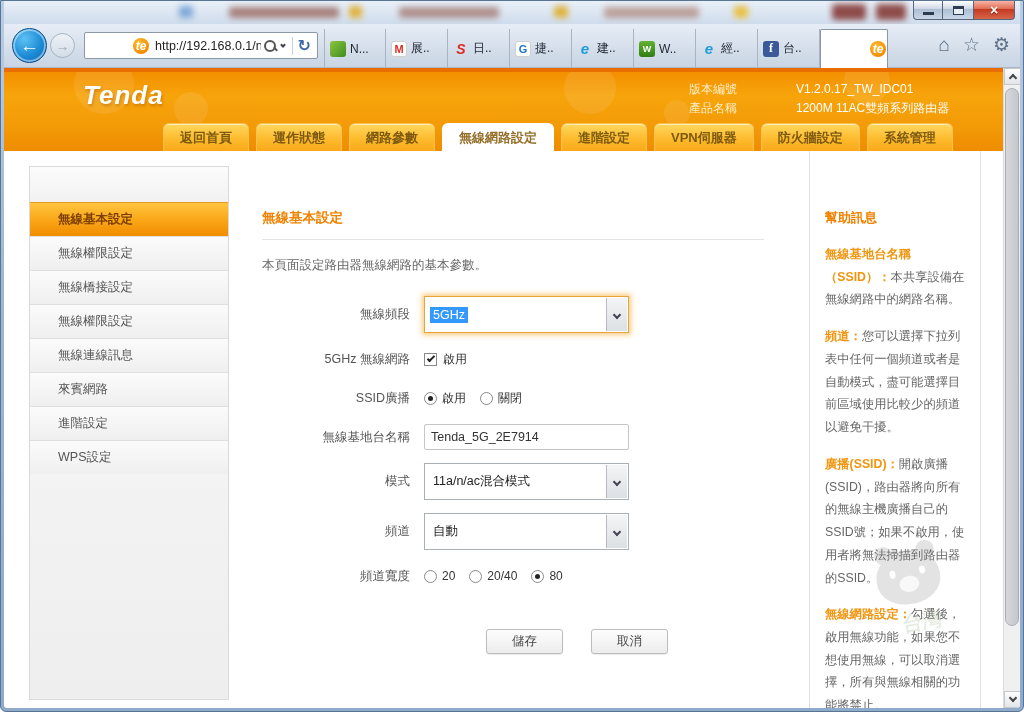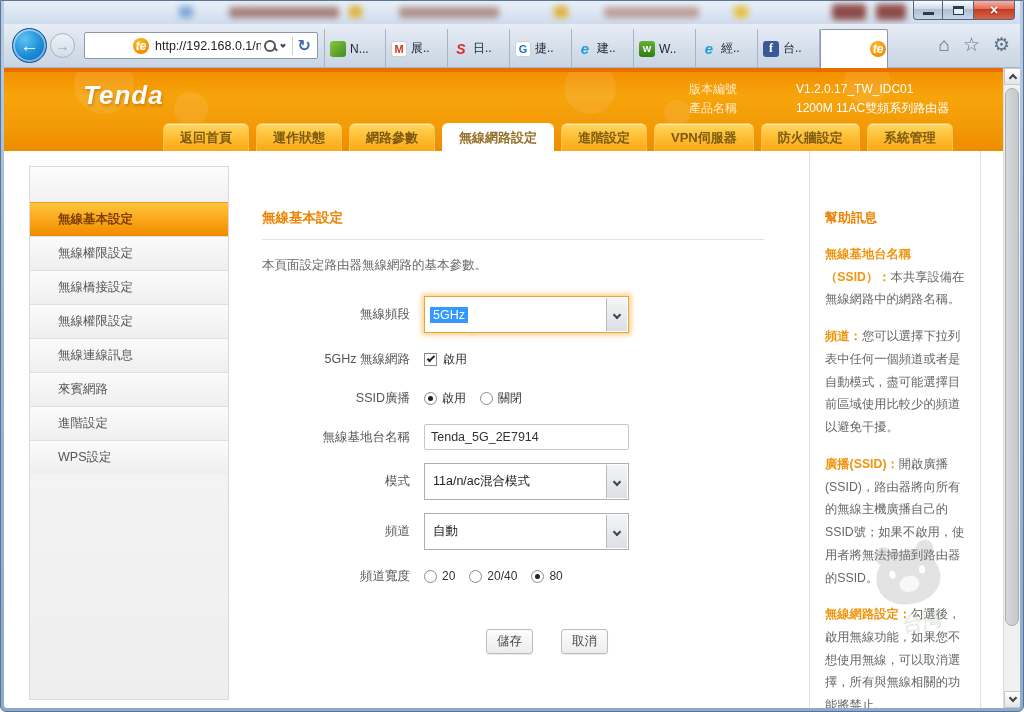--- a/index.html
+++ b/index.html
@@ -126,21 +126,21 @@
   .textinput { width:205px; height:26px; border:1px solid #c6c6c6; border-radius:2px; font-size:12.5px; color:#333;
     padding:0 6px; font-family:"Liberation Sans","DejaVu Sans",sans-serif; background:#fff; }
 
   .cbox { width:13px; height:13px; background:#fff; border:1px solid #8a8a8a; position:relative; margin-right:6px; cursor:pointer; flex:0 0 13px; }
   .cbox .checkmark { position:absolute; left:2px; top:2px; width:8px; height:4px; border-left:2px solid #222; border-bottom:2px solid #222; transform:rotate(-45deg); }
   .radio { width:13px; height:13px; border:1px solid #8a8a8a; border-radius:50%; background:#fff; position:relative; margin-right:5px; cursor:pointer; flex:0 0 13px; }
   .radio.checked::after { content:""; position:absolute; left:3px; top:3px; width:5px; height:5px; border-radius:50%; background:#222; }
   .opt { display:flex; align-items:center; margin-right:14px; font-size:12px; color:#333; }
 
   .btn-row { margin-top:40px; padding-left:224px; display:flex; gap:28px; }
-  .btn { min-width:46px; height:25px; padding:0 10px; background:linear-gradient(180deg,#fdfdfd,#ececec);
+  .btn { min-width:46px; height:25px; padding:0 25px; background:linear-gradient(180deg,#fdfdfd,#ececec);
     border:1px solid #bcbcbc; border-radius:3px; font-size:12.5px; color:#444; cursor:pointer;
     font-family:"Liberation Sans","DejaVu Sans",sans-serif; box-shadow:0 1px 1px rgba(0,0,0,.08); }
 
   .help { position:absolute; right:22px; top:0; width:172px; bottom:0; border-left:1px solid #e0e0e0; border-right:1px solid #e0e0e0;
     padding:58px 8px 0 15px; }
   .help-title { color:#ef8200; font-size:13px; font-weight:bold; margin-bottom:16px; }
   .help p { font-size:12.3px; color:#666; line-height:1.85; margin-bottom:14px; }
   .help .term { color:#f0950f; font-weight:bold; }
 
   

